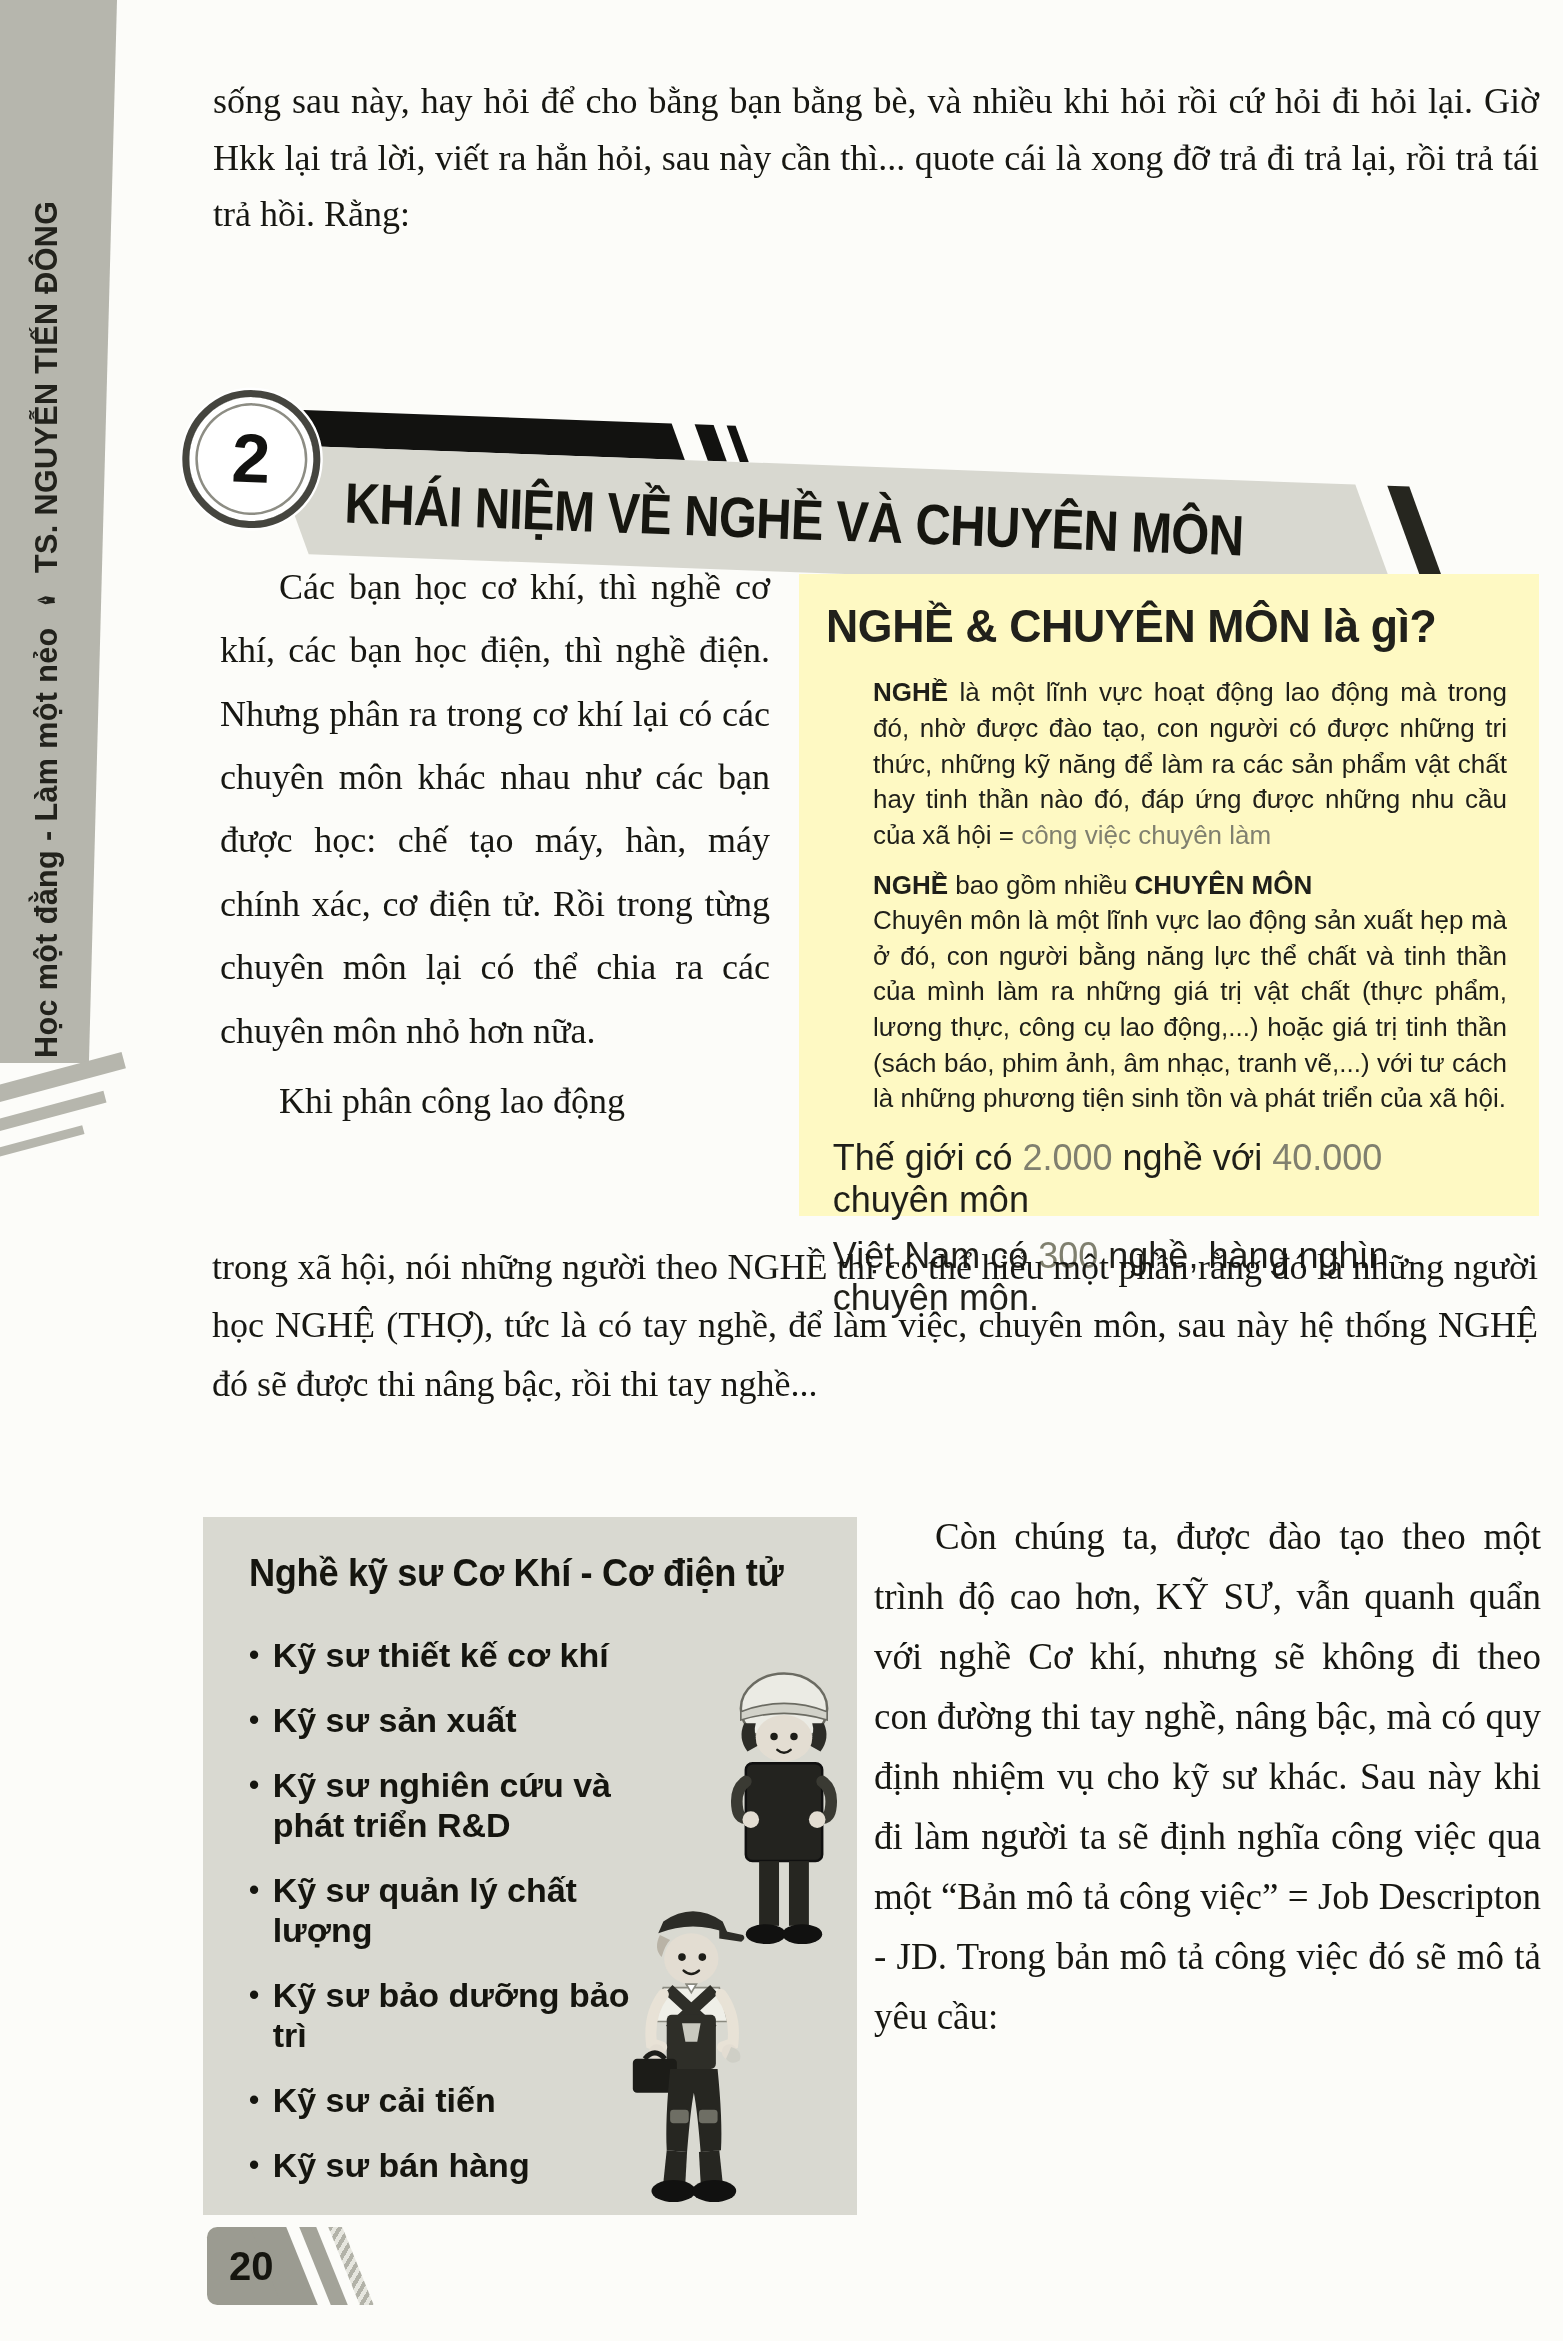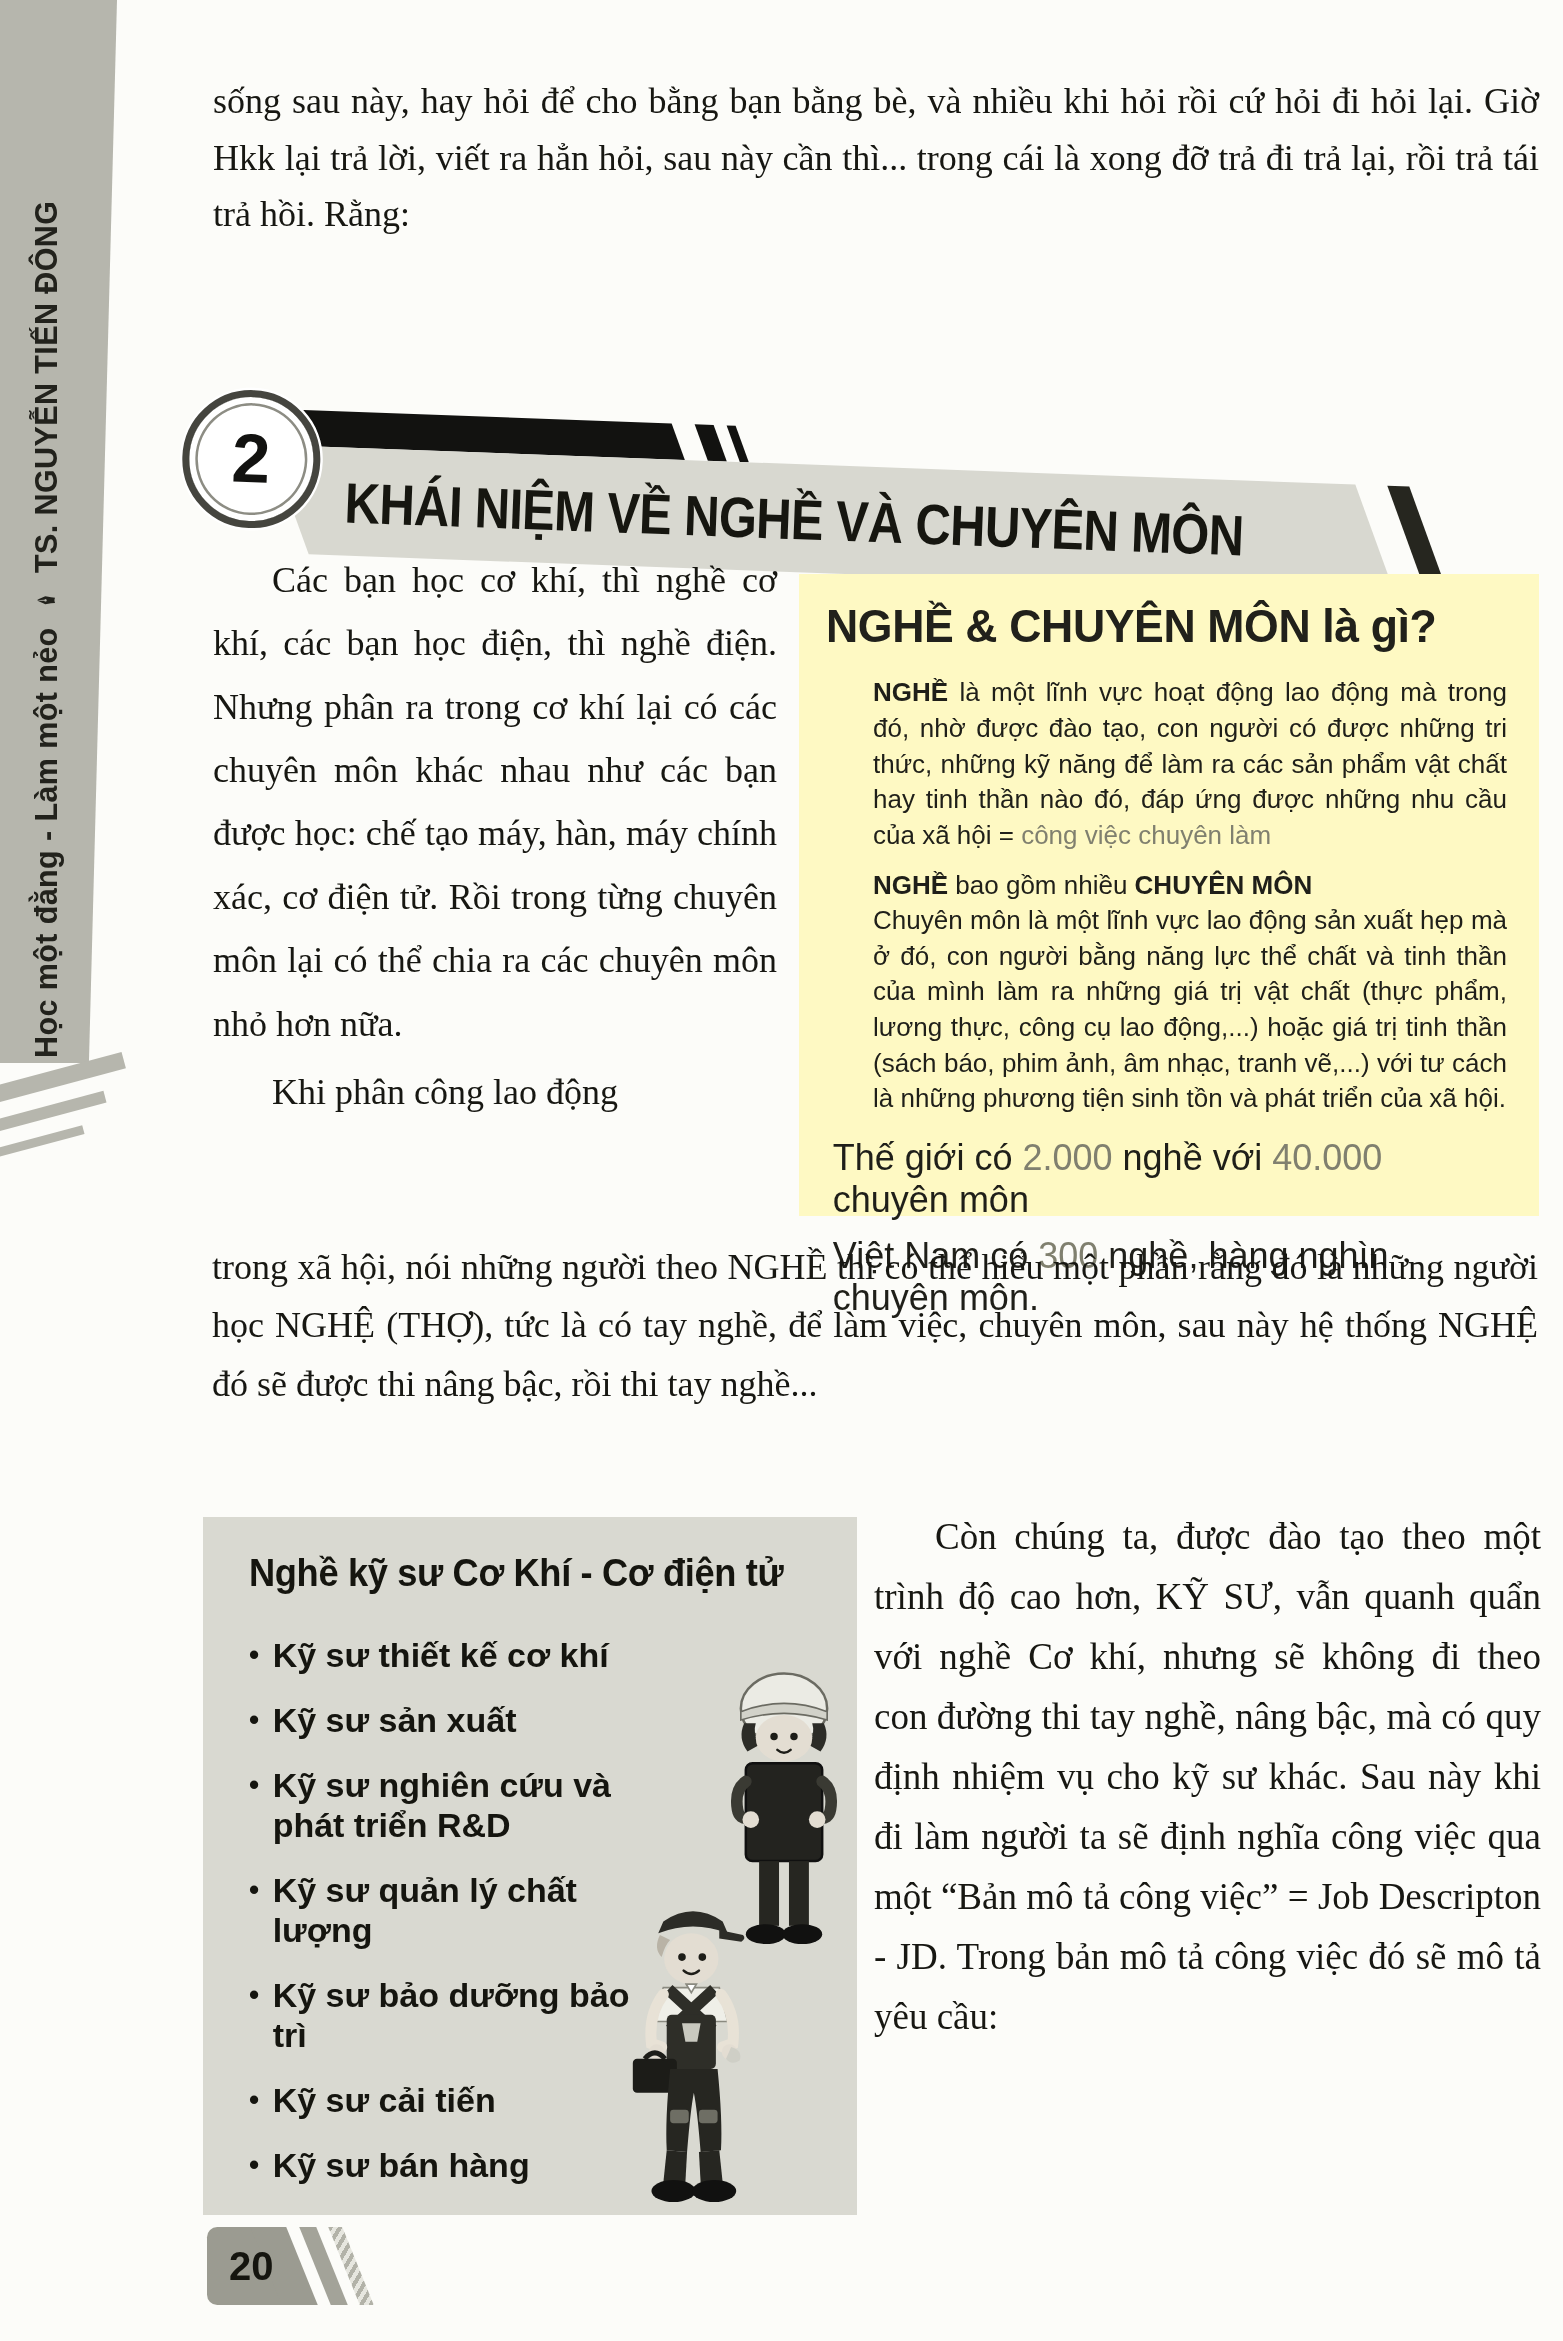--- a/index.html
+++ b/index.html
@@ -56,21 +56,21 @@
     background:#fff; border:7.6px solid #45453f;
     box-shadow:inset 0 0 0 6px #fff, inset 0 0 0 8.5px #8d8d84, 0 0 0 2.5px #fff;
     display:flex; align-items:center; justify-content:center;
     font-family:"Liberation Sans","DejaVu Sans",sans-serif; font-weight:700;
     font-size:69px; color:#121210; z-index:2;
   }
 
   
   .leftcol { position:absolute; left:213px; top:549px; width:564px;
              font-size:36px; line-height:1.76; text-align:justify; }
-  .leftcol p { margin:0; text-indent:59px; }
+  .leftcol p { margin:7px; text-indent:59px; }
   .leftcol p + p { margin-top:5.1px; }
 
   
   .infobox {
     position:absolute; left:799px; top:574px; width:740px; height:642px;
     background:#fef9c3; box-sizing:border-box; padding:25.4px 32px 0 27px;
     font-family:"Liberation Sans","DejaVu Sans",sans-serif; color:#1f1f19;
   }
   .ib-title { font-weight:700; font-size:46px; letter-spacing:-0.4px; color:#21211b;
               transform:scaleX(.97); transform-origin:left; white-space:nowrap; }
@@ -130,21 +130,21 @@
 
   <div class="sidebar">
     <div class="sidebar-text">
       <span>Học một đằng - Làm một nẻo</span><span class="sidebar-sep">✒</span><span>TS. NGUYỄN TIẾN ĐÔNG</span>
     </div>
   </div>
   <div class="side-stripe ss1"></div>
   <div class="side-stripe ss2"></div>
   <div class="side-stripe ss3"></div>
 
-  <div class="intro">sống sau này, hay hỏi để cho bằng bạn bằng bè, và nhiều khi hỏi rồi cứ hỏi đi hỏi lại. Giờ Hkk lại trả lời, viết ra hẳn hỏi, sau này cần thì... trong cái là xong đỡ trả đi trả lại, rồi trả tái trả hồi. Rằng:</div>
+  <div class="intro">sống sau này, hay hỏi để cho bằng bạn bằng bè, và nhiều khi hỏi rồi cứ hỏi đi hỏi lại. Giờ Hkk lại trả lời, viết ra hẳn hỏi, sau này cần thì... quote cái là xong đỡ trả đi trả lại, rồi trả tái trả hồi. Rằng:</div>
 
   <div class="sec-header">
     <div class="sec-black-bar"></div>
     <div class="sec-black-s1"></div>
     <div class="sec-black-s2"></div>
     <div class="sec-band"></div>
     <div class="sec-slash"></div>
     <div class="sec-title">KHÁI NIỆM VỀ NGHỀ VÀ CHUYÊN MÔN</div>
     <div class="sec-circle">2</div>
   </div>

